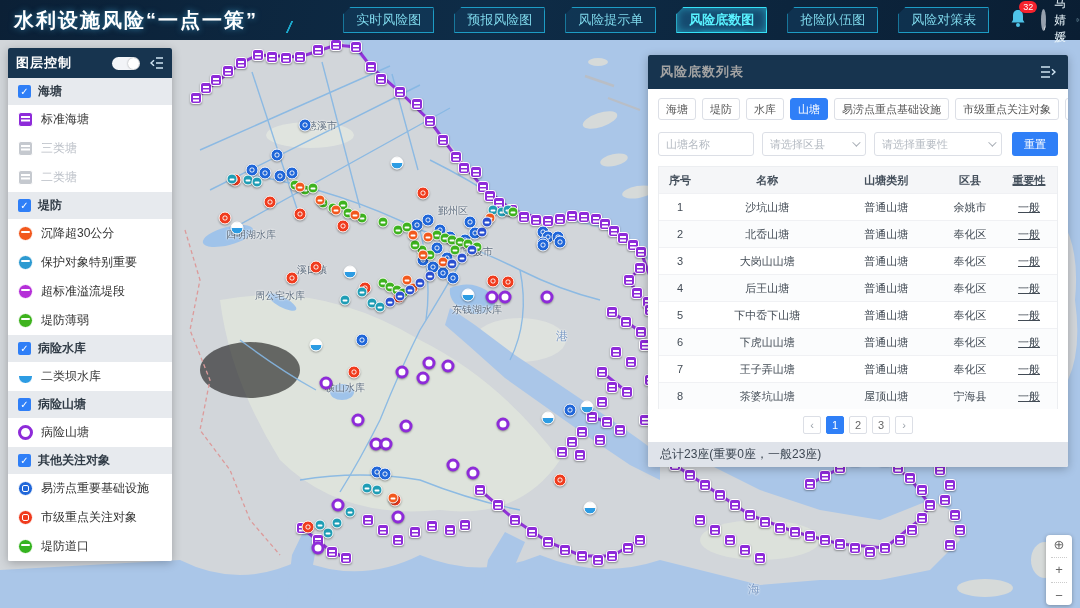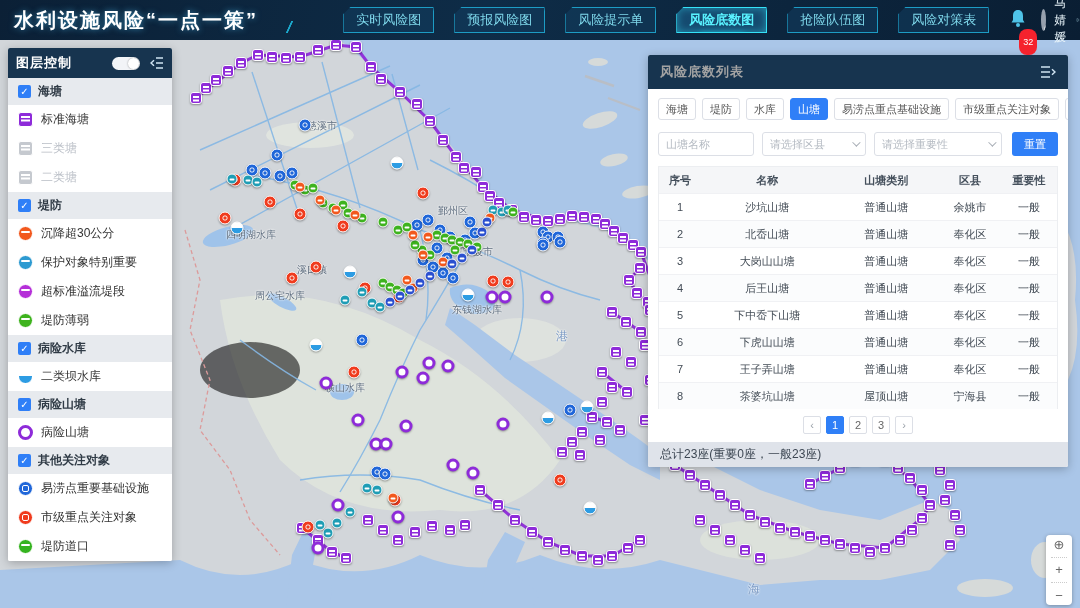--- a/index.html
+++ b/index.html
@@ -16,21 +16,21 @@
     background:linear-gradient(115deg,transparent 46%,#1fc9ef 48%,#1fc9ef 52%,transparent 54%); opacity:.8; }
   #nav { display:flex; gap:20px; margin-left:auto; margin-right:14px; align-items:center;padding-left:40px; }
   .nav-btn { position:relative; height:26px; min-width:88px; padding:0 12px; display:flex; align-items:center; justify-content:center;
     color:#7fd9ec; font-size:13px; background:rgba(18,62,96,.55); border:1px solid #1d9cc4;
     clip-path:polygon(7px 0,calc(100% - 1px) 0,100% 7px,100% 100%,calc(100% - 7px) 100%,0 100%,0 7px);
     cursor:pointer; white-space:nowrap; }
   .nav-btn.active { color:#59f2ff; border-color:#35e2f8; background:rgba(24,84,124,.8); font-weight:700;
     box-shadow:0 0 8px rgba(53,226,248,.5) inset; }
   .nav-btn.active::after { content:""; position:absolute; left:25%; right:25%; bottom:-5px; height:3px; background:#23d6f2; box-shadow:0 0 6px #23d6f2; }
   #bell-wrap { position:relative; margin-left:6px; }
-  #badge { position:absolute; top:-7px; left:10px; background:#f5222d; color:#fff; font-size:9px; border-radius:8px; padding:8px 4px; line-height:10px;margin-top:28px; }
+  #badge { position:absolute; top:-7px; left:10px; background:#f5222d; color:#fff; font-size:9px; border-radius:8px; padding:1px 4px; line-height:10px; }
   #avatar { width:22px; height:22px; border-radius:50%; background:#97a0ad; margin-left:14px; position:relative; overflow:hidden; }
   #avatar::before { content:""; position:absolute; left:7px; top:4px; width:8px; height:8px; border-radius:50%; background:#f2f4f6; }
   #avatar::after { content:""; position:absolute; left:3px; top:13px; width:16px; height:10px; border-radius:8px 8px 0 0; background:#f2f4f6; }
   #username { color:#e8f4fa; font-size:12px; margin-left:8px; }
   #logout-icon { margin-left:10px; }
 
   
   #map { position:absolute; left:0; top:40px; width:1080px; height:568px; background:#aac6e8; z-index:1; }
   #basemap { position:absolute; left:0; top:0; }
   .map-label { position:absolute; transform:translate(-50%,-50%); font-size:10px; color:#5d6c7e;
@@ -87,21 +87,21 @@
   .select .arrow { margin-left:auto; width:6px; height:6px; border-right:1.4px solid #a7adb5; border-bottom:1.4px solid #a7adb5; transform:rotate(45deg) translateY(-2px); }
   #sel-district { width:104px; } #sel-importance { width:128px; }
   #reset-btn { margin-left:auto; height:24px; padding:0 12px; background:#2f7ff7; color:#fff; font-size:11px;
     border:none; border-radius:3px; cursor:pointer; }
   #risk-table { margin:0 10px; border:1px solid #eceef1; border-bottom:none; }
   .t-head { display:flex; background:#f5f6f8; height:26px; align-items:center; }
   .t-head .tc { font-size:11px; font-weight:700; color:#45505c; }
   .t-row { display:flex; height:27px; align-items:center; border-top:1px solid #f0f1f4; cursor:pointer; background:#fff; }
   .t-row:nth-child(even){ background:#fbfcfd; }
   .tc { font-size:11px; color:#424b55; text-align:center; }
-  .c-idx{width:42px;} .c-name{flex:1.45;} .c-type{flex:1.15;} .c-dist{width:62px;} .c-imp{width:56px;}
+  .c-idx{width:42px;} .c-name{flex:1.45;} .c-type{flex:1.15;} .c-dist{width:62px;} .c-imp{width:56px;text-decoration:underline;}
   #pager { display:flex; justify-content:center; gap:5px; padding:7px 0 8px; align-items:center; }
   .pg { min-width:18px; height:18px; border:1px solid #dcdfe6; border-radius:2px; background:#fff; color:#666;
     font-size:11px; display:flex; align-items:center; justify-content:center; cursor:pointer; }
   .pg.active { background:#2f7ff7; border-color:#2f7ff7; color:#fff; }
   .pg.nav { color:#9aa1a9; }
   #summary-bar { height:25px; background:#dfe3ea; display:flex; align-items:center; padding:0 12px;
     font-size:12px; color:#3c4652; }
 </style>
 </head>
 <body>

